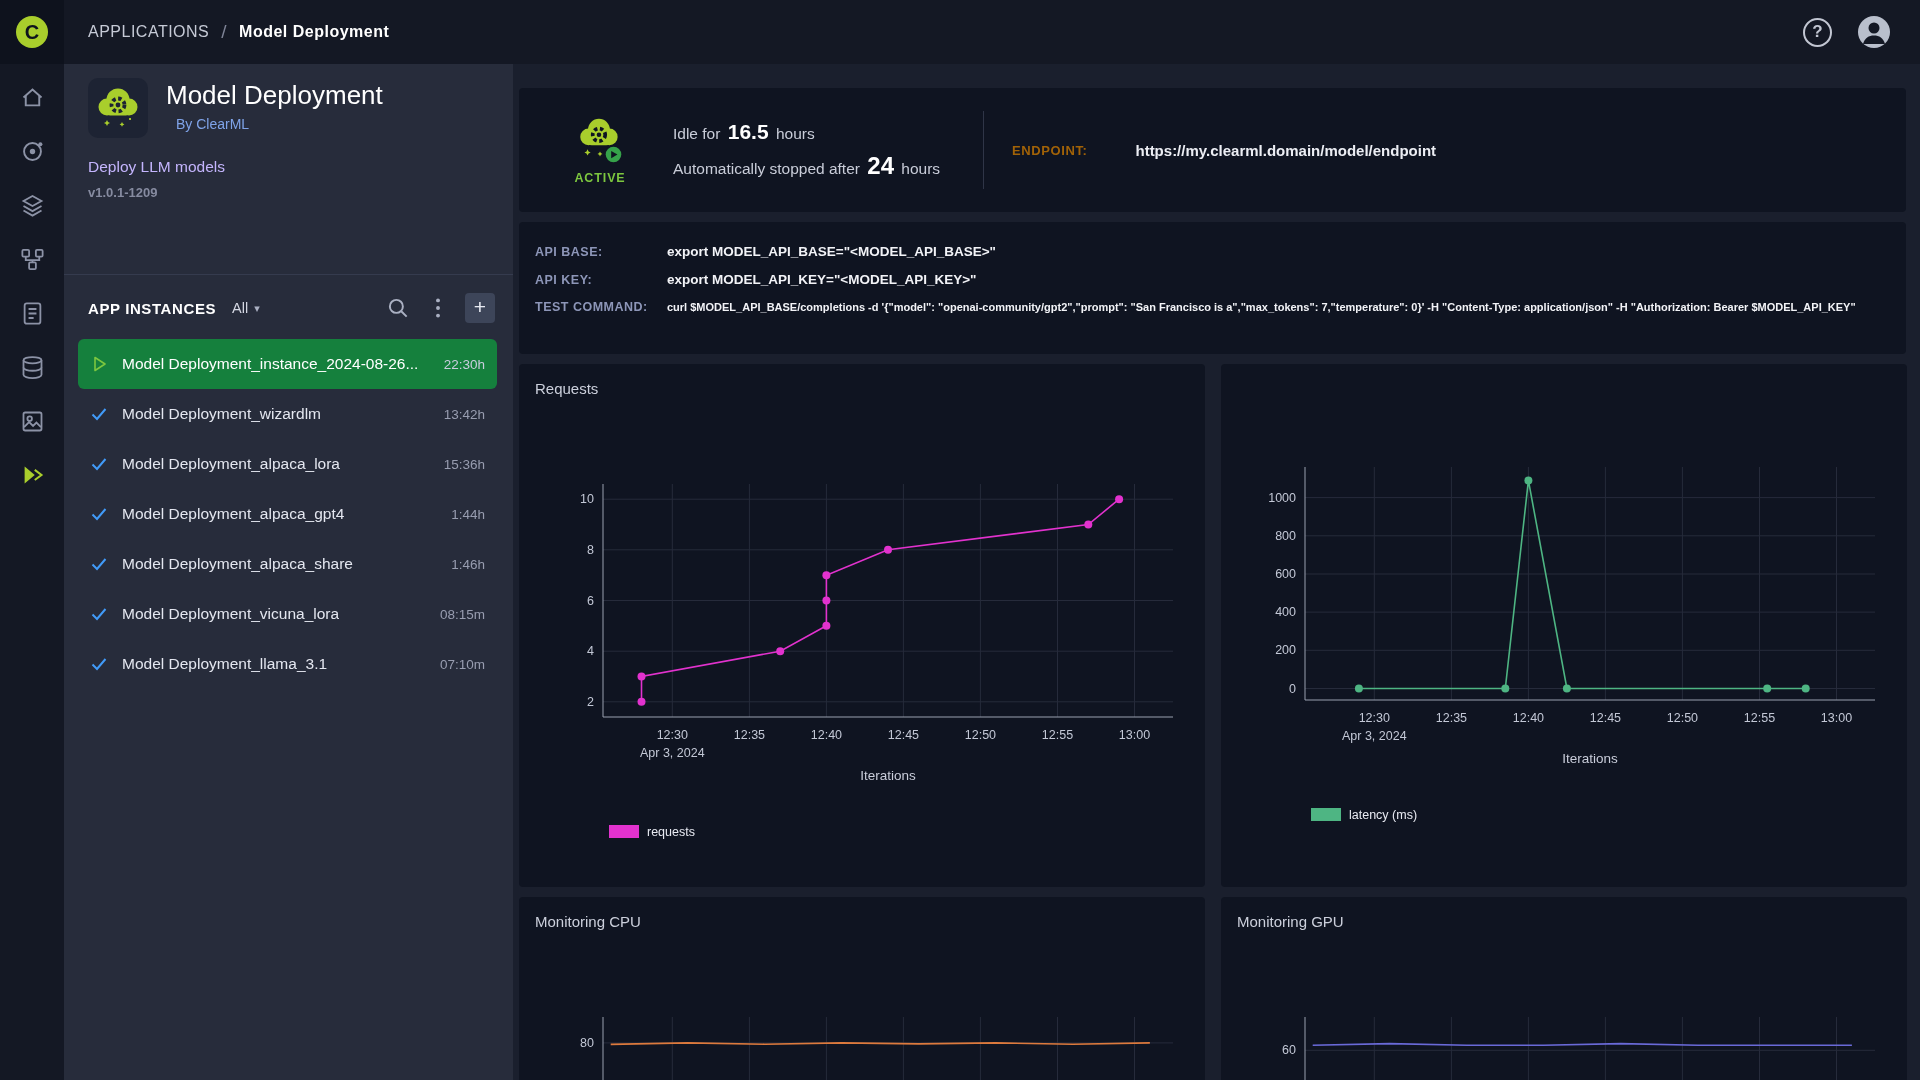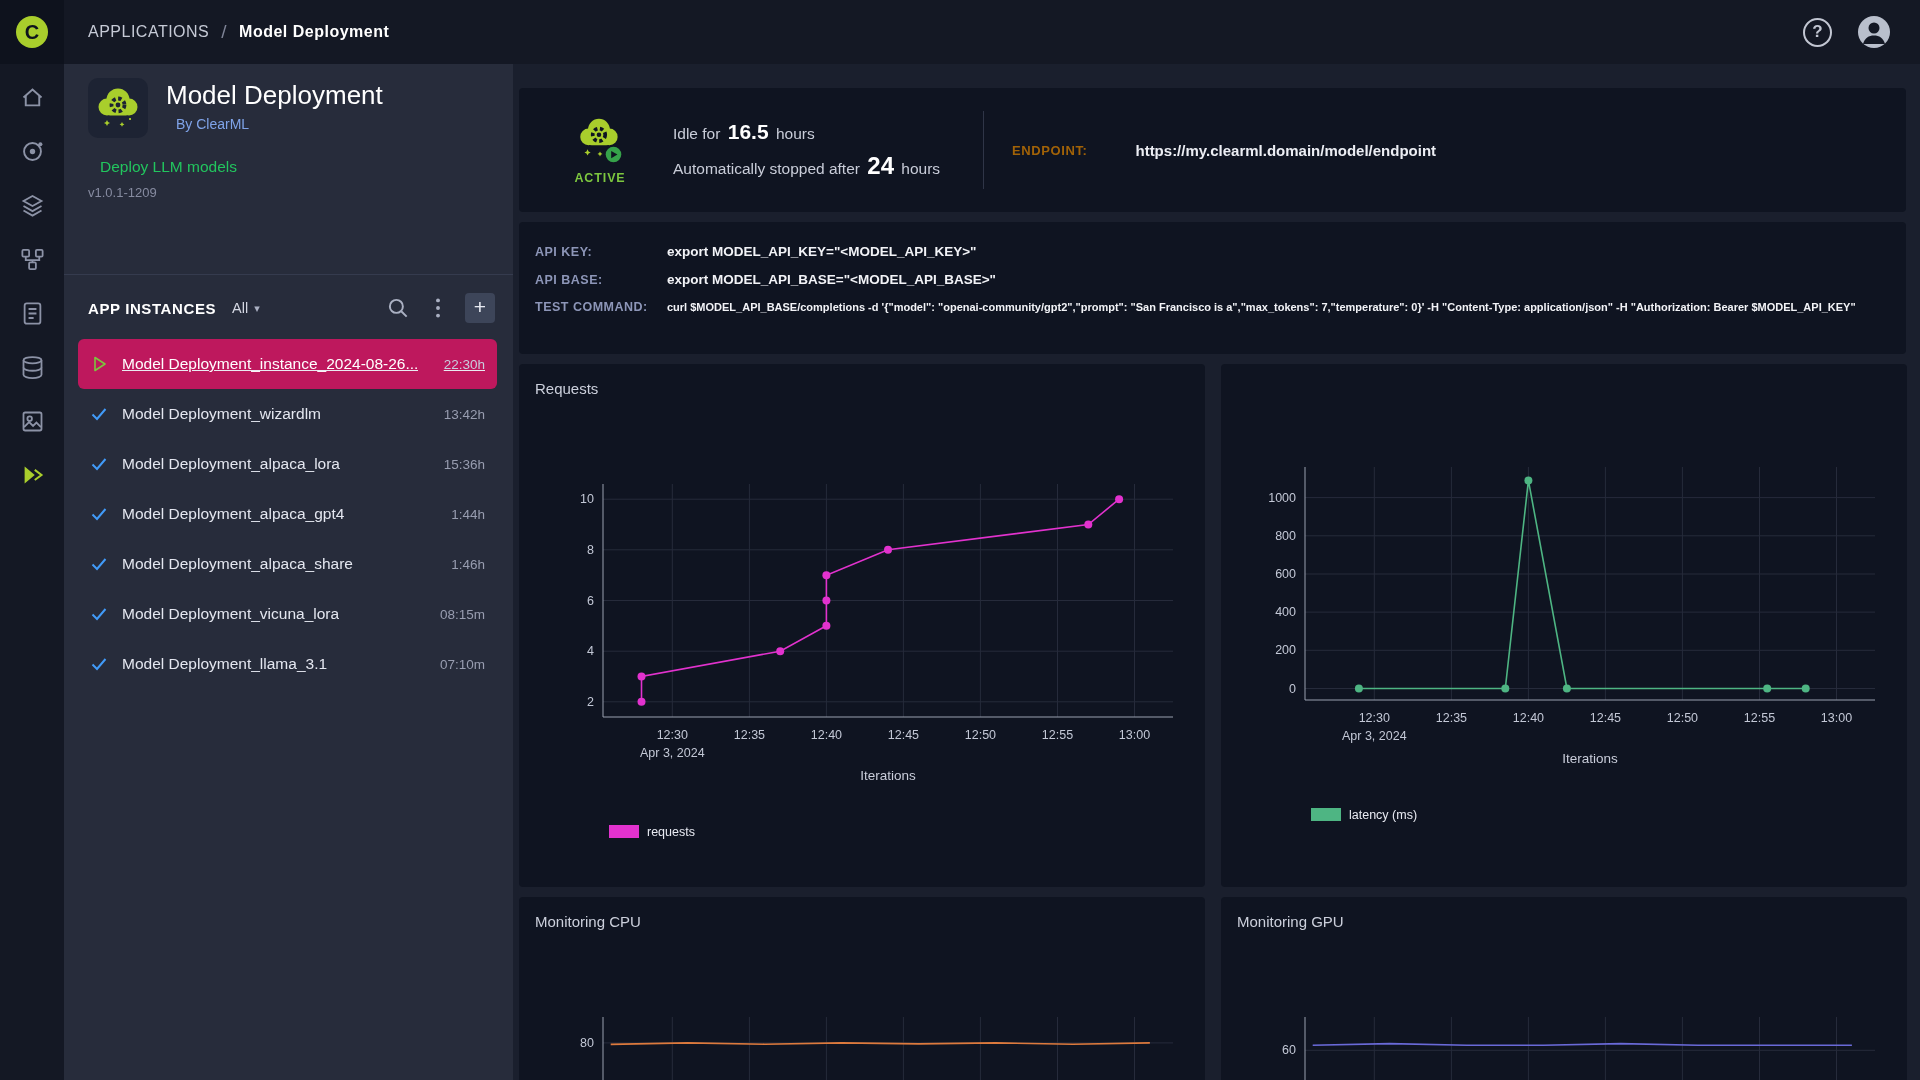--- a/index.html
+++ b/index.html
@@ -24,34 +24,34 @@
   .rail-icon { width:27px; height:27px; color:#8c92a6; cursor:pointer; }
   .rail-icon svg { width:100%; height:100%; }
   .rail-icon.active { color:#a9ce2c; }
   
   .panel { position:absolute; left:64px; top:64px; width:449px; bottom:0; background:#272c3b; }
   .app-head { padding:14px 20px 0 24px; display:flex; }
   .app-icon { width:60px; height:60px; flex:none; background:#1d2333; border-radius:10px; display:flex; align-items:center; justify-content:center; }
   .app-meta { margin-left:18px; padding-top:2px; }
   .app-title { font-size:26px; color:#ffffff; }
   .app-by { font-size:14px; color:#7fa3e8; margin-top:5px;margin-left:10px; }
-  .app-desc { padding:0 36px; margin-top:20px; font-size:15.5px; color:#22c55e; }
-  .app-version { padding:0 24px; margin-top:9px; font-size:13px; color:#868ba0; }
+  .app-desc { padding:0 24px; margin-top:20px; font-size:15.5px; color:#c4b5fd; }
+  .app-version { padding:0 24px; margin-top:9px; font-size:13px; color:#868ba0;font-weight:bold; }
   .panel-divider { margin-top:74px; border-top:1px solid #353b4e; }
   .instances-head { margin-top:18px; padding:0 18px 0 24px; display:flex; align-items:center; }
   .instances-title { font-size:15px; font-weight:bold; color:#ffffff; letter-spacing:.6px; }
   .filter-all { margin-left:16px; display:flex; align-items:center; gap:6px; color:#d4d7e2; font-size:14.5px; cursor:pointer; }
   .caret { font-size:11px; color:#aab0c2; }
   .instances-actions { margin-left:auto; display:flex; align-items:center; gap:14px; }
   .icon-btn { width:26px; height:26px; color:#aab0c2; cursor:pointer; }
   .icon-btn svg { width:100%; height:100%; }
   .plus-btn { width:30px; height:30px; background:#3d4559; border-radius:4px; color:#e8eaf2; font-size:21px; line-height:28px; text-align:center; cursor:pointer; }
   .instance-list { margin-top:16px; }
   .instance-row { display:flex; align-items:center; height:50px; margin:0 16px 0 14px; padding:0 12px 0 10px; border-radius:6px; cursor:pointer; }
-  .instance-row.selected { background:#be185d;text-decoration:underline; }
+  .instance-row.selected { background:#15803d; }
   .row-icon { width:22px; height:22px; flex:none; margin-right:12px; }
   .row-name { font-size:15.5px; color:#e4e7f0; white-space:nowrap; overflow:hidden; text-overflow:ellipsis; max-width:300px; }
   .instance-row.selected .row-name { color:#ffffff; }
   .row-time { margin-left:auto; font-size:13.5px; color:#989db0; }
   .instance-row.selected .row-time { color:#c9cdde; }
   
   .main { position:absolute; left:513px; top:64px; right:0; bottom:0; padding:24px 14px 0 6px; background:#1a1f2d; }
   .card { background:#0f1421; border-radius:4px; }
   .status-card { height:124px; display:flex; align-items:center; padding-left:48px; margin-bottom:10px; }
   .status-icon-block { display:flex; flex-direction:column; align-items:center; width:66px; flex:none; }
@@ -309,26 +309,26 @@
         <span>hours</span>
       </div>
     </div>
     <div class="v-divider"></div>
     <span class="endpoint-label">ENDPOINT:</span>
     <span class="endpoint-url">https://my.clearml.domain/model/endpoint</span>
   </section>
 
   <section class="card api-card">
     <div class="api-row">
+      <span class="api-label">API BASE:</span>
+      <span class="api-value">export MODEL_API_BASE="&lt;MODEL_API_BASE&gt;"</span>
+    </div>
+    <div class="api-row">
       <span class="api-label">API KEY:</span>
       <span class="api-value">export MODEL_API_KEY="&lt;MODEL_API_KEY&gt;"</span>
-    </div>
-    <div class="api-row">
-      <span class="api-label">API BASE:</span>
-      <span class="api-value">export MODEL_API_BASE="&lt;MODEL_API_BASE&gt;"</span>
     </div>
     <div class="api-row cmd">
       <span class="api-label">TEST COMMAND:</span>
       <span class="api-value">curl $MODEL_API_BASE/completions -d '{"model": "openai-community/gpt2","prompt": "San Francisco is a","max_tokens": 7,"temperature": 0}' -H "Content-Type: application/json" -H "Authorization: Bearer $MODEL_API_KEY"</span>
     </div>
   </section>
 
   <div class="charts-row">
     <section class="card chart-card">
       <div class="chart-title">Requests</div>

